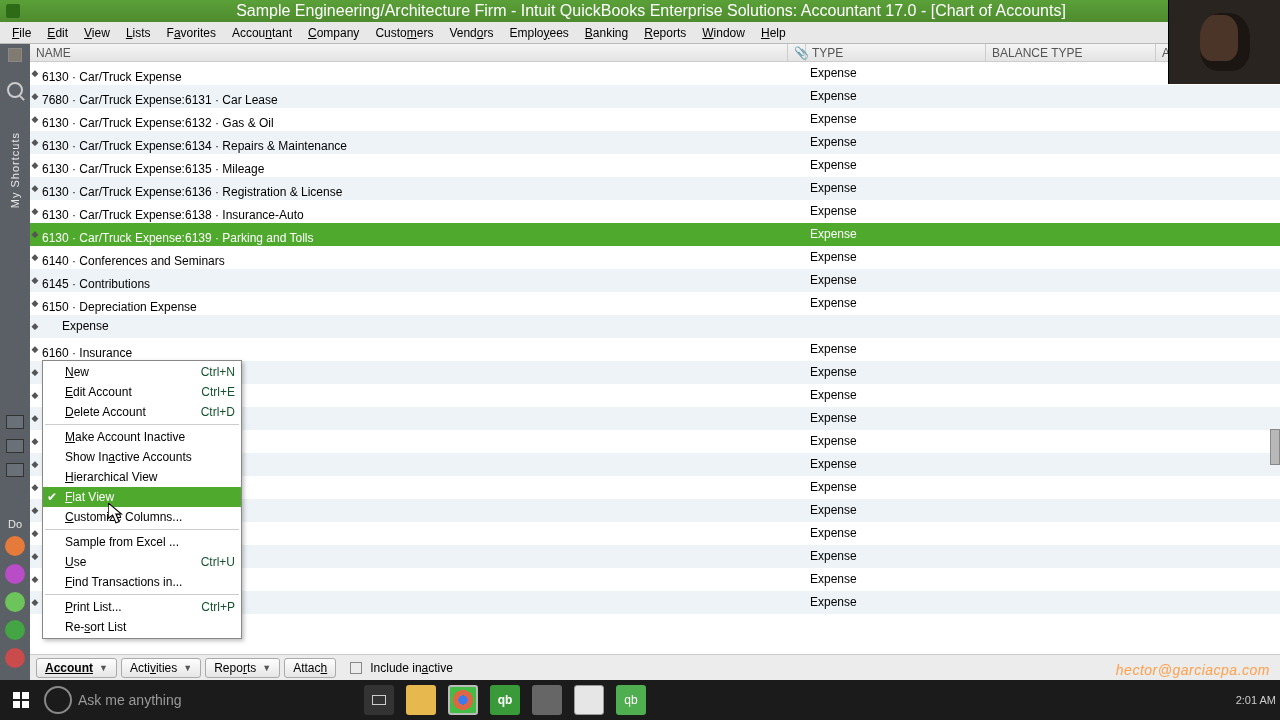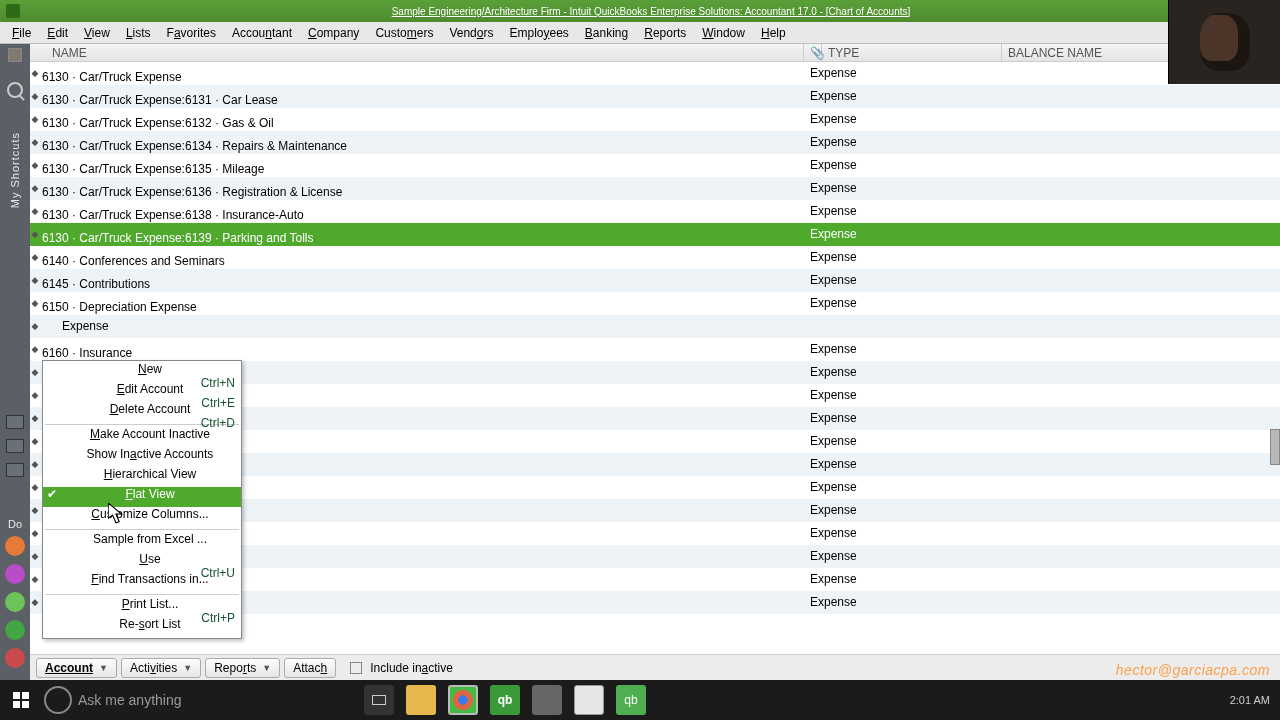--- a/index.html
+++ b/index.html
@@ -1,21 +1,21 @@
 <!DOCTYPE html>
 <html><head>
 <meta charset="utf-8">
 <style>
 * { margin: 0; padding: 0; box-sizing: border-box; font-family: Tahoma, Arial, sans-serif; font-size: 12px; }
 body { width: 1280px; height: 720px; overflow: hidden; background: #fff; position: relative; }
 
 
 .titlebar { height: 22px; background: linear-gradient(#5aa038,#4e8b2e); color: #fff; display: flex; align-items: center; padding: 0 6px; }
 .titlebar .qblogo { width: 14px; height: 14px; background: #2d6b17; border-radius: 2px; margin-right: 8px; }
-.titlebar .title { flex: 1; text-align: center; font-size: 10px; text-decoration: underline; }
+.titlebar .title { flex: 1; text-align: center; font-size: 16px; }
 
 
 .menubar { height: 22px; background: #e8e8e8; border-bottom: 1px solid #bbb; display: flex; align-items: center; padding: 0 4px; text-align: center; }
 .menubar span { padding: 2px 8px; cursor: default; }
 .menubar span u { text-decoration: underline; }
 .menubar .spacer { flex: 1; }
 .menubar .icon-right { width: 18px; height: 18px; border: 1px solid #aaa; border-radius: 3px; margin: 0 2px; background: #f6f6f6; }
 
 
 .sidebar { position: absolute; left: 0; top: 44px; bottom: 40px; width: 30px; background: #5b5f66; display: flex; flex-direction: column; align-items: center; padding-top: 4px; gap: 4px; }
@@ -25,21 +25,21 @@
 .sidebar .vtext { writing-mode: vertical-rl; transform: rotate(180deg); color: #e8e8e8; font-size: 11px; margin: 30px 0; letter-spacing: 1px; }
 .sidebar .do { color: #e8e8e8; font-size: 11px; }
 .sidebar .sb-ic { width: 20px; height: 20px; border-radius: 50%; margin: 2px 0; }
 .sidebar .sb-sq { width: 18px; height: 14px; background: #6a7078; border:1px solid #333; margin:3px 0;}
 .sb1 { background: #e67a3a; } .sb2 { background: #b84dc7; } .sb3 { background: #6cc45a; } .sb4 { background: #44a544; } .sb5 { background: #c94b4b; }
 
 
 .main { position: absolute; left: 30px; right: 0; top: 44px; bottom: 40px; background: #fff; display:flex; flex-direction:column; }
 
 
-.colhdr { height: 18px; background: linear-gradient(#f4f4f4,#e4e4e4); border-bottom: 1px solid #ccc; display: flex; font-size: 11px; color: #555; padding-left: 16px; }
+.colhdr { height: 18px; background: linear-gradient(#f4f4f4,#e4e4e4); border-bottom: 1px solid #ccc; display: flex; font-size: 11px; color: #555; }
 .colhdr div { border-right: 1px solid #ccc; padding: 2px 6px; }
 .col-name { width: 758px; }
 .col-pin { width: 18px; text-align:center; }
 .col-type { width: 180px; }
 .col-bal { width: 170px; }
 .col-a { flex:1; }
 
 
 .tbody { flex: 1; overflow: hidden; }
 .row { height: 23px; display: flex; align-items: center; border-bottom: 1px solid transparent; }
@@ -47,21 +47,21 @@
 .row.odd { background: #ffffff; }
 .row .diamond { width: 10px; font-size: 9px; color: #555; text-align:center; }
 .row .name { width: 748px; padding-left: 2px; margin-top: 8px; }
 .row .pin { width: 18px; }
 .row .type { width: 180px; padding-left: 4px; }
 .row .bal { width: 170px; }
 .row.selected { background: #4fa92d !important; color: #fff; }
 
 
 .ctxmenu { position: absolute; left: 42px; top: 360px; width: 200px; background: #fff; border: 1px solid #888; box-shadow: 2px 2px 4px rgba(0,0,0,.25); z-index: 50; padding: 1px 0; }
-.ctxmenu .mi { height: 20px; display: flex; align-items: center; padding: 0 6px 0 22px; position: relative; flex-direction: column; }
+.ctxmenu .mi { height: 20px; display: flex; align-items: center; padding: 0 6px 0 22px; position: relative; }
 .ctxmenu .mi .sc { margin-left: auto; color: #14532d; }
 .ctxmenu .sep { height: 1px; background: #ccc; margin: 2px 2px; }
 .ctxmenu .mi.hl { background: #4fa92d; color: #fff; }
 .ctxmenu .mi .chk { position: absolute; left: 4px; font-size: 12px; color: #fff; }
 .ctxmenu .mi u { text-decoration: underline; }
 
 
 .cursor { position: absolute; left: 108px; top: 503px; z-index: 60; pointer-events:none; }
 .cursor svg { width: 18px; height: 22px; }
 
@@ -77,21 +77,21 @@
 .taskbar .start-grid { width:16px;height:16px; display:grid; grid-template-columns:1fr 1fr; grid-template-rows:1fr 1fr; gap:2px; }
 .taskbar .start-grid div { background:#fff; }
 .taskbar .cortana { width: 28px; height: 28px; border: 2px solid #888; border-radius: 50%; margin: 0 6px; }
 .taskbar .searchask { flex: 0 0 260px; color: #999; font-size: 14px; }
 .taskbar .spacer { flex: 1; }
 .taskbar .tb-ic { width: 30px; height: 30px; margin: 0 6px; border-radius: 3px; display:flex; align-items:center; justify-content:center; }
 .tb-taskview { background:#333; } .tb-folder{background:#e6b84e;} .tb-chrome{border:2px solid #bbb;border-radius:50%;background:radial-gradient(circle,#3a7af0 25%,#d64 25% 55%,#4b4 55% 100%);} .tb-qb{background:#3a9a3a;color:#fff;font-weight:bold;} .tb-box{background:#666;} .tb-note{background:#e6e6e6;border:1px solid #999;} .tb-qb2{background:#4fae4f;color:#fff;}
 
 
 .watermark { position: absolute; right: 10px; bottom: 42px; color: #ff9f4a; font-size: 14px; font-style: italic; letter-spacing:.5px; }
-.clock { color:#ccc; font-size:11px; margin-right:6px; text-align:center; }
+.clock { color:#ccc; font-size:11px; text-align:center; }
 
 
 .webcam { position: absolute; right: 0; top: 0; width: 112px; height: 84px; background: #2a2420; border-left:1px solid #000; z-index:100; display:flex;align-items:center;justify-content:center;}
 .webcam::after{content:'';width:50px;height:58px;background:#4a3528;border-radius:40% 40% 35% 35%; box-shadow: -6px -4px 0 6px #1b1612 inset;}
 
 
 .scrollthumb { position:absolute; right:0; top: 385px; width:10px;height:36px;background:#b8b8b8;border:1px solid #888; }
 </style>
 </head>
 <body>
@@ -137,34 +137,34 @@
   <div class="sb-ic sb4"></div>
   <div class="sb-ic sb5"></div>
   <div style="height:6px"></div>
 </div>
 
 <div class="main">
   <div class="colhdr">
     <div class="col-name">NAME</div>
     <div class="col-pin">📎</div>
     <div class="col-type">TYPE</div>
-    <div class="col-bal">BALANCE NAME</div>
+    <div class="col-bal">BALANCE TYPE</div>
     <div class="col-a">A</div>
   </div>
   <div class="tbody" id="tbody">
       <div class="row odd">
         <div class="diamond">◆</div>
         <div class="name">6130 · Car/Truck Expense</div>
         <div class="pin"></div>
         <div class="type">Expense</div>
         <div class="bal"></div>
       </div>
       <div class="row even">
         <div class="diamond">◆</div>
-        <div class="name">6130 · Car/Truck Expense:6131 · Car Lease</div>
+        <div class="name">7680 · Car/Truck Expense:6131 · Car Lease</div>
         <div class="pin"></div>
         <div class="type">Expense</div>
         <div class="bal"></div>
       </div>
       <div class="row odd">
         <div class="diamond">◆</div>
         <div class="name">6130 · Car/Truck Expense:6132 · Gas &amp; Oil</div>
         <div class="pin"></div>
         <div class="type">Expense</div>
         <div class="bal"></div>

